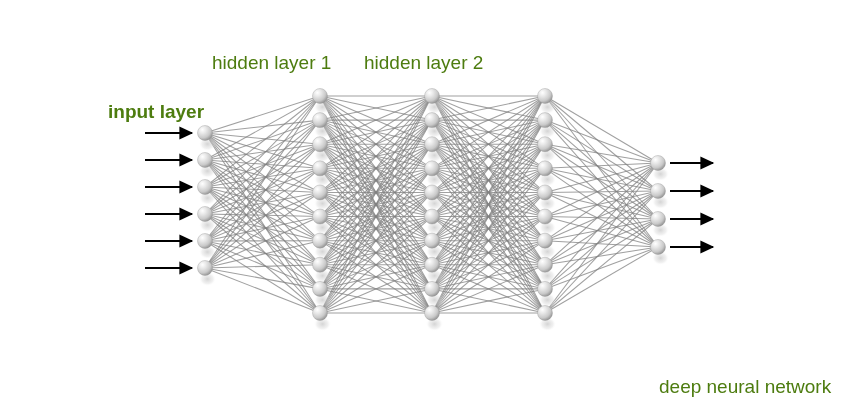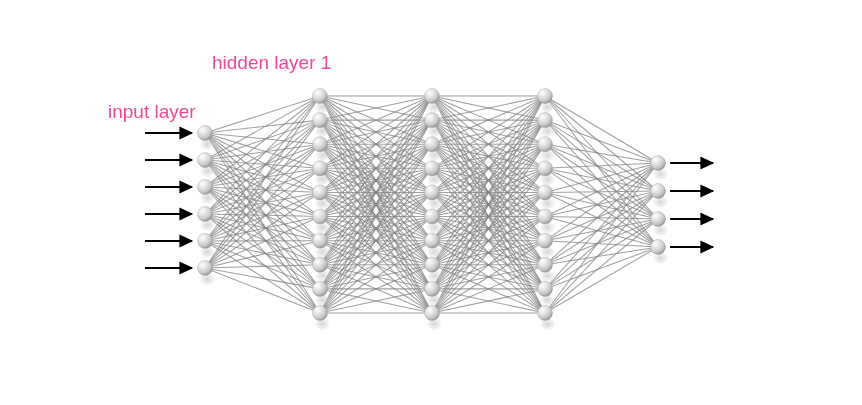--- a/index.html
+++ b/index.html
@@ -17,29 +17,29 @@
   }
   #net-svg {
     position: absolute;
     left: 0;
     top: 0;
     width: 862px;
     height: 405px;
   }
   .label {
     position: absolute;
-    color: #ec4899;
+    color: #4d7c0f;
     font-family: "Liberation Sans", sans-serif;
     font-size: 19px;
     font-weight: 400;
     white-space: nowrap;
     letter-spacing: 0px;
     line-height: 1;
   }
-  #label-input   { left: 108px; top: 102px; }
+  #label-input   { left: 108px; top: 102px; font-weight: bold; }
   #label-h1      { left: 212px; top: 53px;  }
   #label-h2      { left: 364px; top: 53px;  }
   #label-h3      { left: 519px; top: 53px;  }
   #label-output  { left: 650px; top: 130px; }
   #label-caption { left: 659px; top: 377px; }
 </style>
 </head>
 <body>
 
 <div id="canvas">
@@ -459,17 +459,19 @@
         <line x1="670" y1="191" x2="713" y2="191" stroke="#000000" stroke-width="2.1" marker-end="url(#arrowHead)"></line>
         <line x1="670" y1="219" x2="713" y2="219" stroke="#000000" stroke-width="2.1" marker-end="url(#arrowHead)"></line>
         <line x1="670" y1="247" x2="713" y2="247" stroke="#000000" stroke-width="2.1" marker-end="url(#arrowHead)"></line>
       </g>
   </svg>
 
   <div class="label" id="label-input">input layer</div>
 
   <div class="label" id="label-h1">hidden layer 1</div>
 
-
-
-
+  <div class="label" id="label-h2">hidden layer 2</div>
+
+
+
+  <div class="label" id="label-caption">deep neural network</div>
 
 </div>
 
 </body></html>

